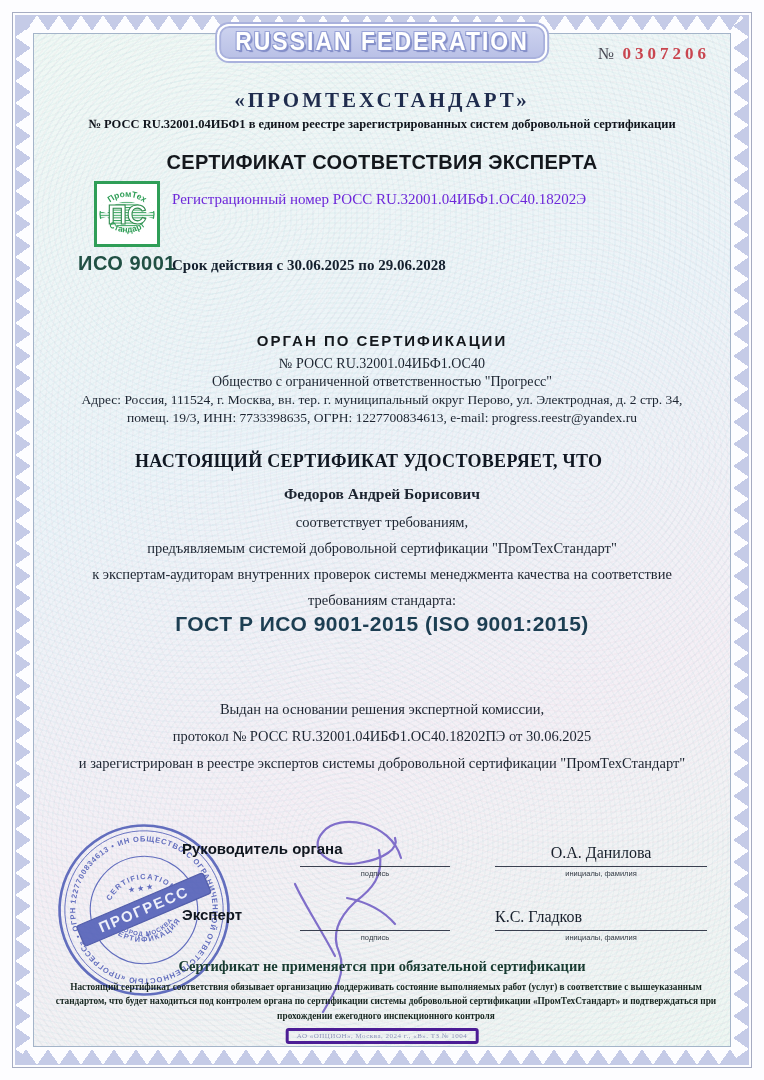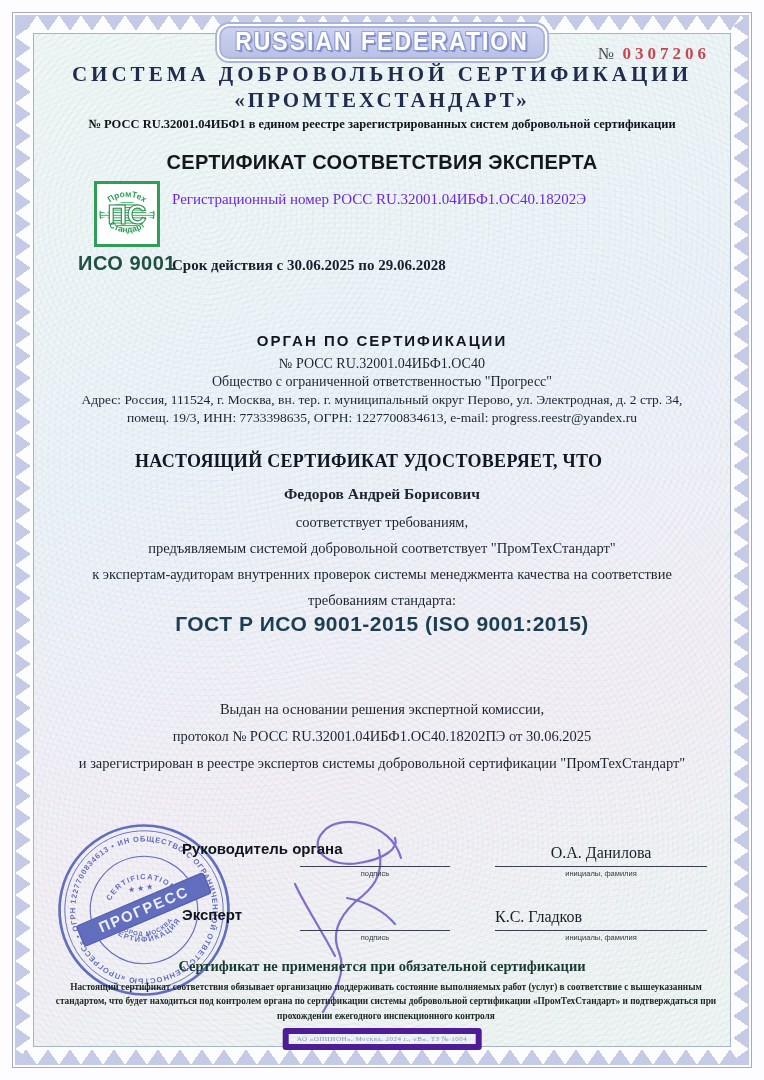--- a/index.html
+++ b/index.html
@@ -83,21 +83,21 @@
   .capt-s2{top:933px;left:300px;width:150px;}
   .capt-n1{top:869px;left:495px;width:212px;}
   .capt-n2{top:933px;left:495px;width:212px;}
   .pname1{top:844px;left:495px;width:212px;text-align:center;font-size:16px;color:#18202c;}
   .pname2{top:908px;left:495px;width:212px;text-align:left;font-size:16px;color:#18202c;}
   .stamp{top:822px;left:56px;width:176px;height:176px;transform:rotate(-9deg);opacity:.85;}
   .signature{top:806px;left:283px;width:170px;height:210px;opacity:.95;}
   .note{top:958px;font-size:14.5px;font-weight:bold;color:#173a30;}
   .fine{top:980px;left:50px;right:42px;text-align:center;font-size:9.3px;font-weight:bold;line-height:1.55;color:#16251f;}
   .printinfo{top:1028px;left:50%;transform:translateX(-50%);font-size:7px;color:#8a90b8;
-    border:6px solid #4c1d95;border-radius:3px;padding:1px 8px;letter-spacing:.5px;white-space:nowrap;}
+    border:3px solid #4c1d95;border-radius:3px;padding:1px 8px;letter-spacing:.5px;white-space:nowrap;}
 </style>
 </head>
 <body>
 
 <div class="page">
   <div class="frame"></div>
   <div class="zz zz-top"></div>
   <div class="zz zz-bottom"></div>
   <div class="zz zz-left"></div>
   <div class="zz zz-right"></div>
@@ -105,21 +105,20 @@
 
   <div class="abs banner">
     <span class="banner-text">RUSSIAN FEDERATION</span>
   </div>
 
   <div class="abs serial">
     <span class="pfx">№</span>
     <span class="num">0307206</span>
   </div>
 
-  <div class="abs ctr hdr1">СИСТЕМА ДОБРОВОЛЬНОЙ СЕРТИФИКАЦИИ</div>
   <div class="abs ctr hdr2">«ПРОМТЕХСТАНДАРТ»</div>
   <div class="abs ctr hdr3">№ РОСС RU.32001.04ИБФ1 в едином реестре зарегистрированных систем добровольной сертификации</div>
 
   <div class="abs ctr title">СЕРТИФИКАТ СООТВЕТСТВИЯ ЭКСПЕРТА</div>
 
   <div class="abs logo-box">
     <svg width="66" height="66" viewBox="0 0 66 66">
       <defs>
         <pattern id="hstripes" width="3" height="2.6" patternUnits="userSpaceOnUse">
           <rect width="3" height="1" fill="#2f9e57"></rect>
@@ -145,21 +144,21 @@
 
   <div class="abs ctr org-h">ОРГАН ПО СЕРТИФИКАЦИИ</div>
   <div class="abs ctr org-n">№ РОСС RU.32001.04ИБФ1.ОС40</div>
   <div class="abs ctr org-name">Общество с ограниченной ответственностью "Прогресс"</div>
   <div class="abs ctr org-a1">Адрес: Россия, 111524, г. Москва, вн. тер. г. муниципальный округ Перово, ул. Электродная, д. 2 стр. 34,</div>
   <div class="abs ctr org-a2">помещ. 19/3, ИНН: 7733398635, ОГРН: 1227700834613, e-mail: progress.reestr@yandex.ru</div>
 
   <div class="abs certifies">НАСТОЯЩИЙ СЕРТИФИКАТ УДОСТОВЕРЯЕТ, ЧТО</div>
   <div class="abs ctr person">Федоров Андрей Борисович</div>
   <div class="abs ctr st1">соответствует требованиям,</div>
-  <div class="abs ctr st2">предъявляемым системой добровольной соответствует "ПромТехСтандарт"</div>
+  <div class="abs ctr st2">предъявляемым системой добровольной сертификации "ПромТехСтандарт"</div>
   <div class="abs ctr st3">к экспертам-аудиторам внутренних проверок системы менеджмента качества на соответствие</div>
   <div class="abs ctr st4">требованиям стандарта:</div>
   <div class="abs ctr standard">ГОСТ Р ИСО 9001-2015 (ISO 9001:2015)</div>
 
   <div class="abs ctr is1">Выдан на основании решения экспертной комиссии,</div>
   <div class="abs ctr is2">протокол № РОСС RU.32001.04ИБФ1.ОС40.18202ПЭ  от 30.06.2025</div>
   <div class="abs ctr is3">и зарегистрирован в реестре экспертов системы добровольной сертификации "ПромТехСтандарт"</div>
 
   <div class="abs stamp">
     <svg width="176" height="176" viewBox="0 0 200 200">

